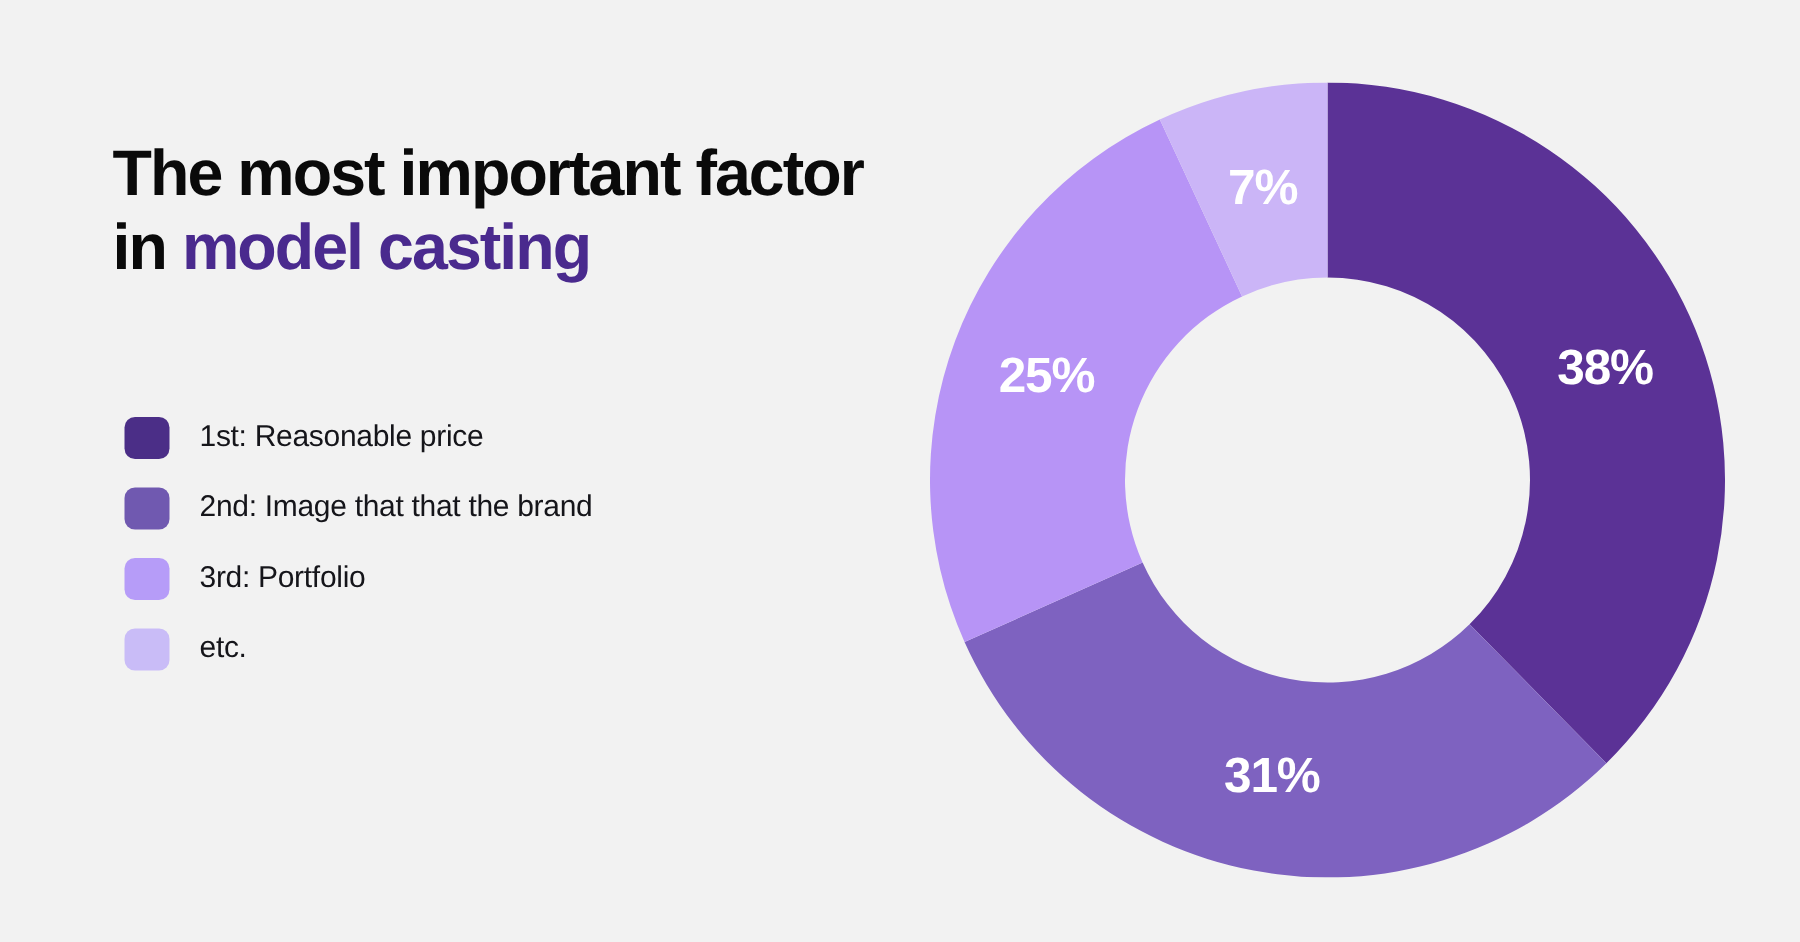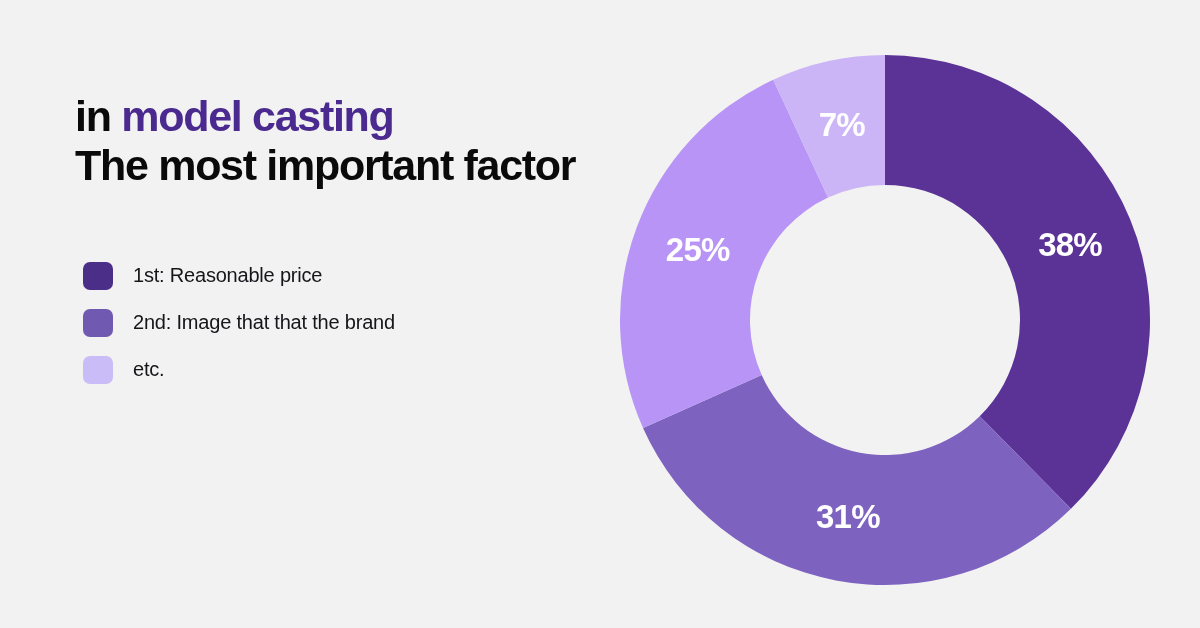--- a/index.html
+++ b/index.html
@@ -42,21 +42,21 @@
   }
 
   .title-accent {
     color: #4A2A8E;
   }
 
   
   .legend {
     position: absolute;
     left: 83px;
-    top: 252px;
+    top: 268px;
     width: 470px;
   }
 
   .legend-item {
     display: flex;
     align-items: center;
     height: 47px;
   }
 
   .legend-swatch {
@@ -99,32 +99,36 @@
     text-anchor: middle;
     dominant-baseline: central;
   }
 </style>
 </head>
 <body>
 
 <div class="canvas">
 
   <div class="title-block">
+    <div class="title-line">The most important factor</div>
     <div class="title-line"><span>in </span><span class="title-accent">model casting</span></div>
-    <div class="title-line">The most important factor</div>
   </div>
 
   <div class="legend">
     <div class="legend-item">
       <span class="legend-swatch" style="background: rgb(75, 46, 135);"></span>
       <span class="legend-label">1st: Reasonable price</span>
     </div>
     <div class="legend-item">
       <span class="legend-swatch" style="background: rgb(112, 89, 176);"></span>
       <span class="legend-label">2nd: Image that that the brand</span>
+    </div>
+    <div class="legend-item">
+      <span class="legend-swatch" style="background: rgb(182, 156, 248);"></span>
+      <span class="legend-label">3rd: Portfolio</span>
     </div>
     <div class="legend-item">
       <span class="legend-swatch" style="background: rgb(201, 188, 247);"></span>
       <span class="legend-label">etc.</span>
     </div>
   </div>
 
   <div class="chart-wrap">
     <svg class="donut-svg" viewBox="0 0 530 530">
       <g id="donut-slices">

